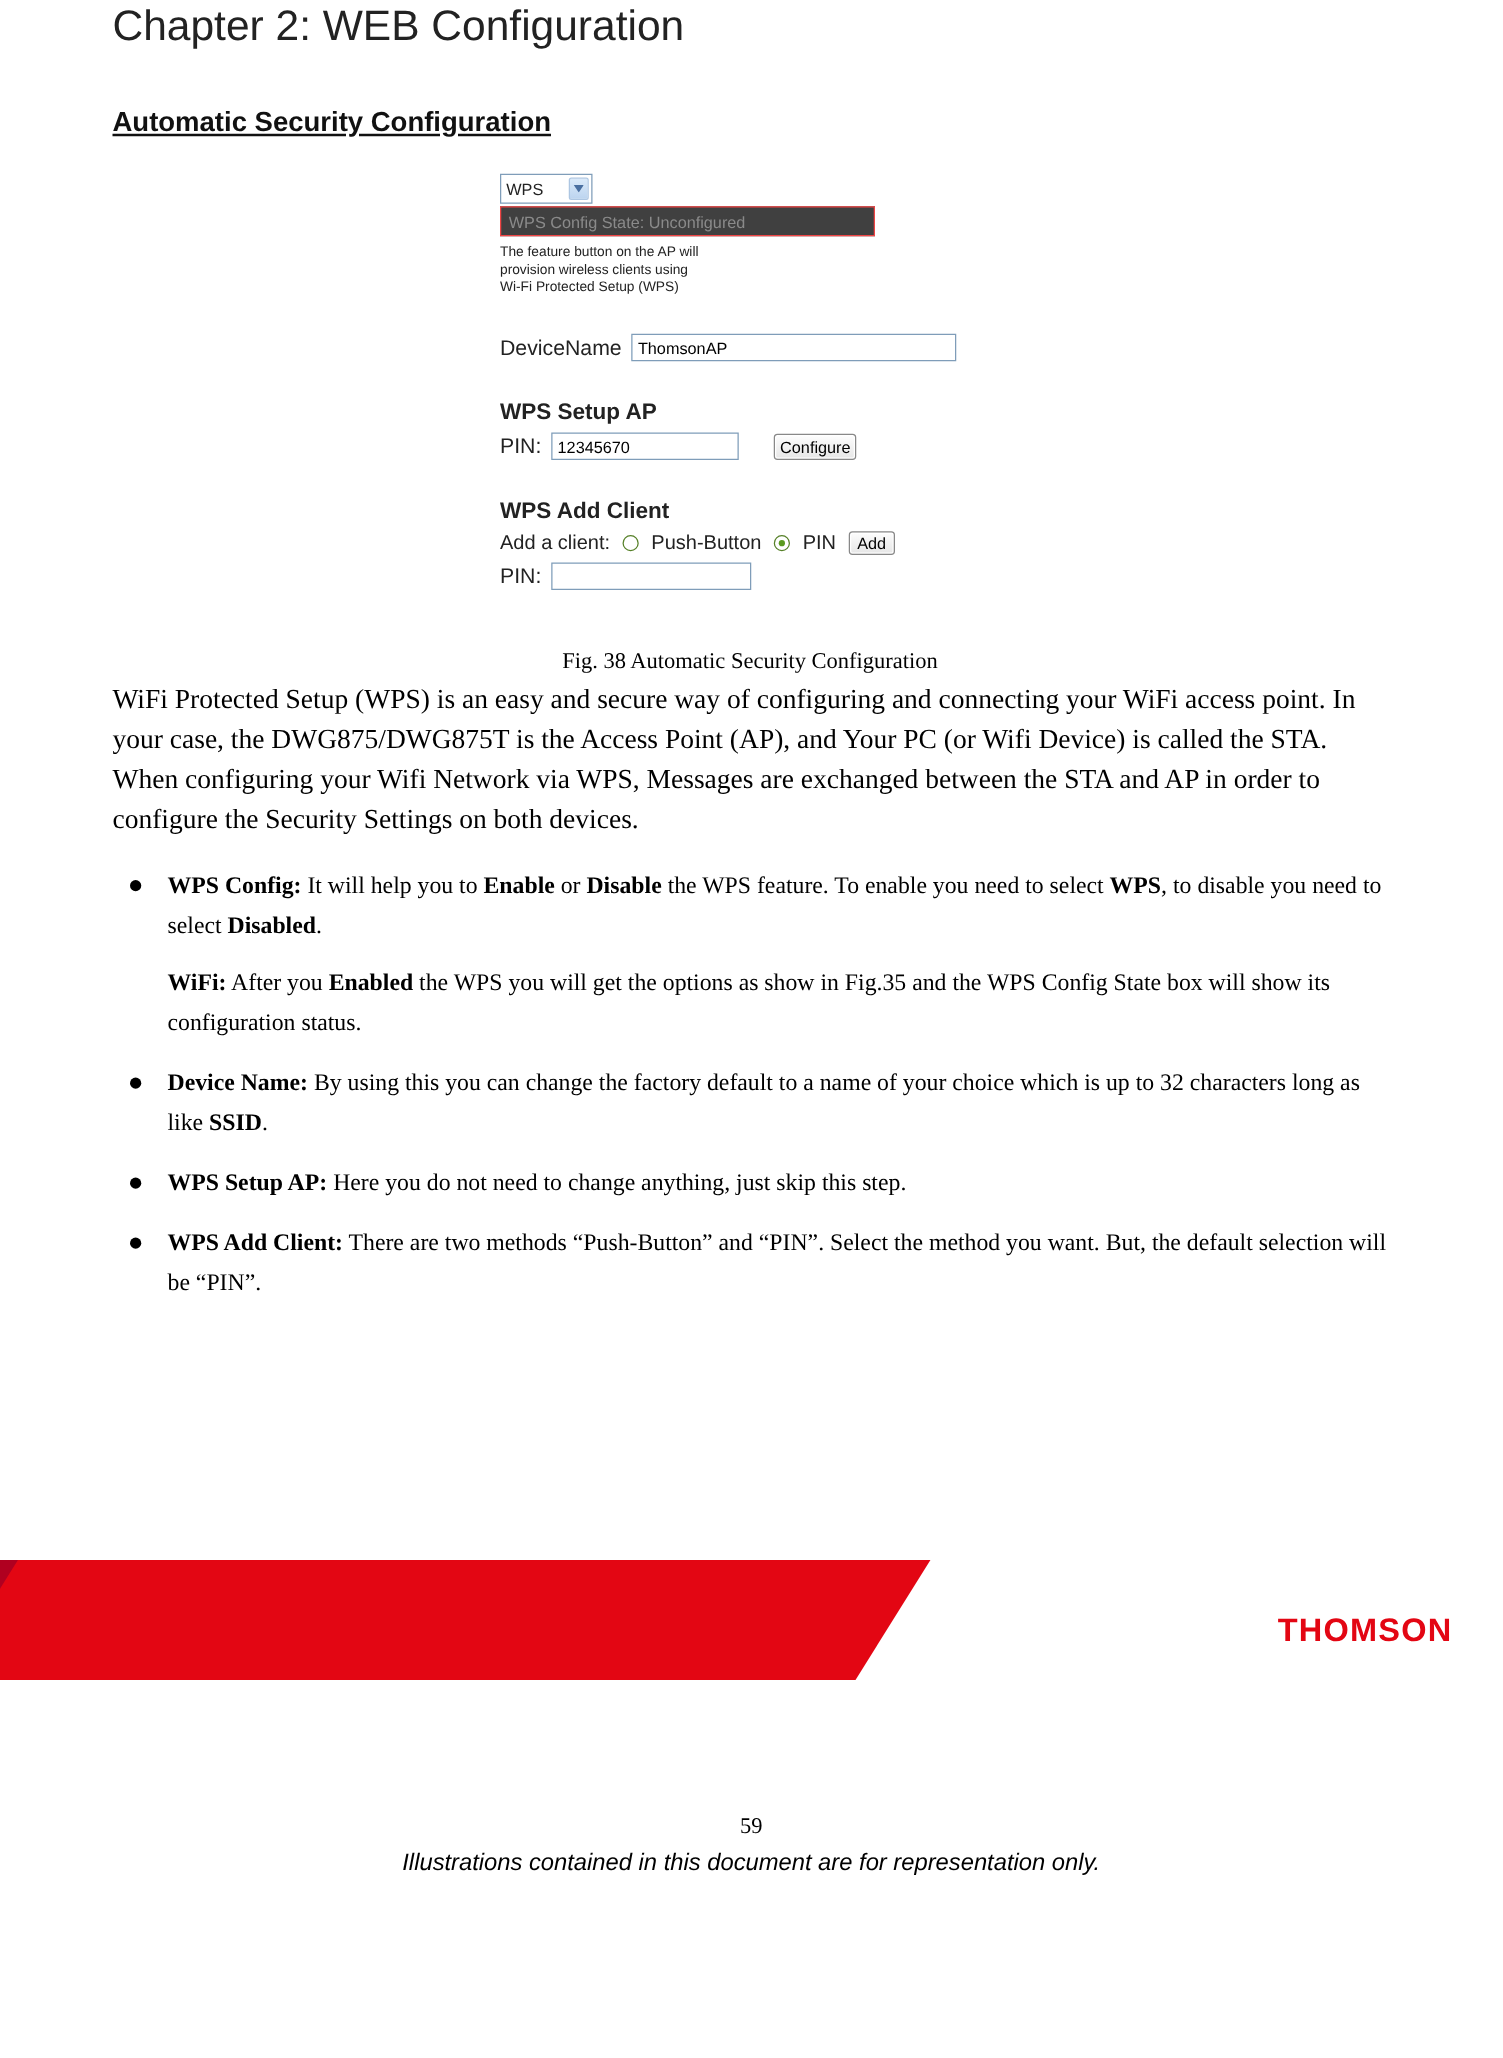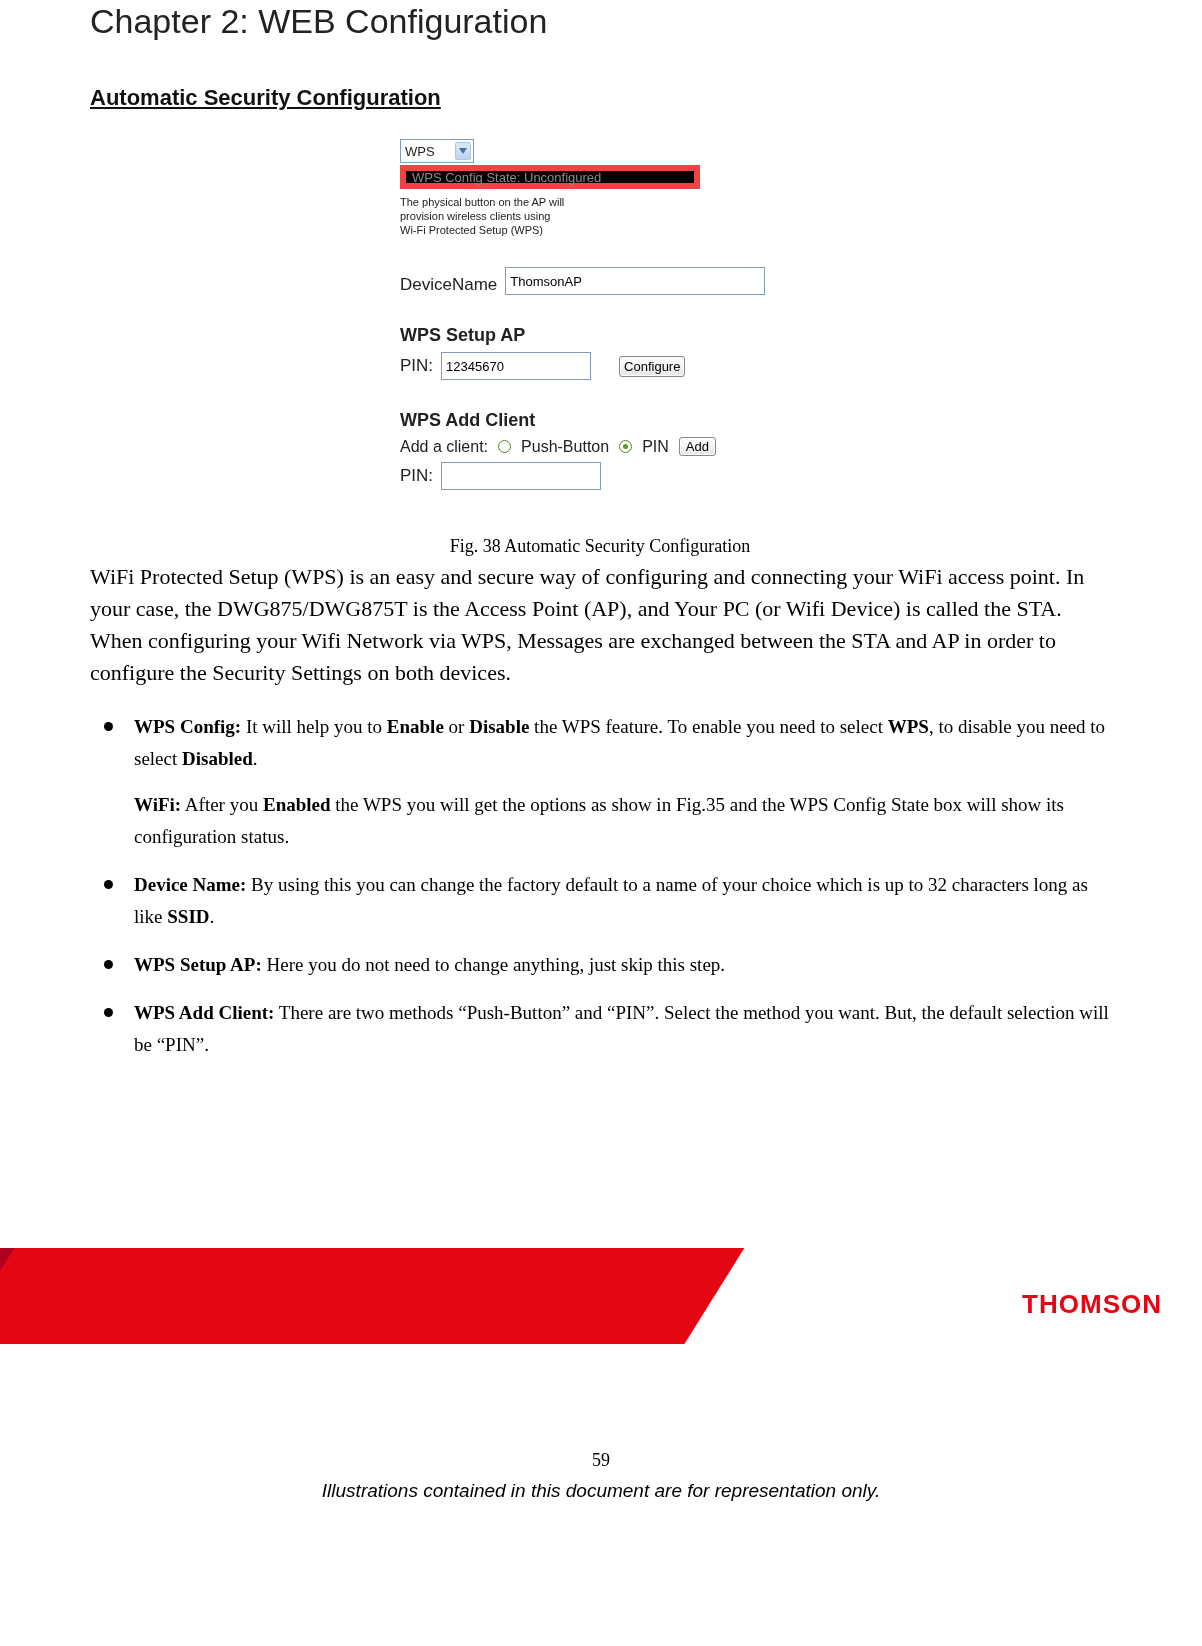--- a/index.html
+++ b/index.html
@@ -6,26 +6,26 @@
   html, body { width: 1202px; height: 1646px; background: #fff; font-family: "Times New Roman", Times, serif; color: #000; }
   .page { position: relative; width: 1202px; height: 1344px; }
   .content { position: absolute; left: 90px; top: 0; width: 1020px; }
   .chapter-title { font-family: "Trebuchet MS", Verdana, Arial, sans-serif; font-size: 34px; font-weight: 400; color: #222; margin-top: 2px; }
   .section-title { font-family: "Trebuchet MS", Verdana, Arial, sans-serif; font-size: 22px; font-weight: 700; text-decoration: underline; margin-top: 44px; color: #111; }
   .figure-wrap { width: 1020px; text-align: center; margin-top: 28px; }
   .ui-panel { display: inline-block; width: 400px; text-align: left; font-family: Arial, Helvetica, sans-serif; font-size: 15px; color: #222; }
   .select-box { border: 1px solid #7f9db9; background: #fff; height: 24px; width: 74px; position: relative; display: inline-flex; align-items: center; padding: 0 4px; font-size: 13px; }
   .select-caret { position: absolute; right: 2px; top: 2px; width: 16px; height: 18px; background: linear-gradient(#dbeaf9,#bcd4ef); border: 1px solid #adc6e2; border-radius: 2px; display: flex; align-items: center; justify-content: center; }
   .select-caret svg { display: block; }
-  .state-box { margin-top: 2px; border: 6px solid #ef4444; background: #000000; color: #8a8a8a; height: 24px; width: 300px; padding: 2px 6px; font-size: 13px; display: flex; align-items: center; }
+  .state-box { margin-top: 2px; border: 1px solid #ef4444; background: #404040; color: #8a8a8a; height: 24px; width: 300px; padding: 2px 6px; font-size: 13px; display: flex; align-items: center; }
   .hint { font-family: Verdana, Arial, sans-serif; font-size: 11px; line-height: 14px; color: #222; margin-top: 6px; width: 240px; }
   .field-row { display: flex; align-items: flex-end; gap: 8px; margin-top: 30px; }
   .label { font-size: 17px; color: #222; }
   .label-stacked { display: flex; line-height: 21px; }
-  .text-input { border: 1px solid #7f9db9; height: 22px; font-size: 13px; padding: 13px 4px; background: #fff; }
+  .text-input { border: 1px solid #7f9db9; height: 22px; font-size: 13px; padding: 1px 4px; background: #fff; }
   .text-input.w260 { width: 260px; }
   .text-input.w150 { width: 150px; }
   .text-input.w160 { width: 160px; }
   .subhead { font-size: 18px; font-weight: 700; margin-top: 30px; }
   .row-tight { display: flex; align-items: center; gap: 8px; margin-top: 6px; }
   .btn { font-family: Arial, sans-serif; font-size: 13px; border: 1px solid #888; background: linear-gradient(#fdfdfd,#e6e6e6); padding: 2px 4px; border-radius: 3px; box-shadow: 0 0 0 1px #fff inset; }
   .btn.small { padding: 1px 6px; }
   .radio { width: 13px; height: 13px; border: 1px solid #568028; border-radius: 50%; display: inline-flex; align-items: center; justify-content: center; background: #fff; }
   .radio.checked::after { content: ""; width: 5px; height: 5px; background: #5a9a1f; border-radius: 50%; }
   .client-row { display: flex; align-items: center; gap: 10px; margin-top: 6px; font-size: 16px; }
@@ -59,21 +59,21 @@
           <span class="select-caret">
             <svg width="8" height="6" viewBox="0 0 8 6">
                 <path d="M0 0 L8 0 L4 6 Z" fill="#4a6fa0"></path>
               </svg>
           </span>
         </div>
 
         <div class="state-box">WPS Config State: Unconfigured</div>
 
         <div class="hint">
-          <div>The physical button on the AP will</div>
+          <div>The feature button on the AP will</div>
           <div>provision wireless clients using</div>
           <div>Wi-Fi Protected Setup (WPS)</div>
         </div>
 
         <div class="field-row">
           <div class="label label-stacked">
             <span>Device</span>
             <span>Name</span>
           </div>
           <input class="text-input w260" value="ThomsonAP" style="">

